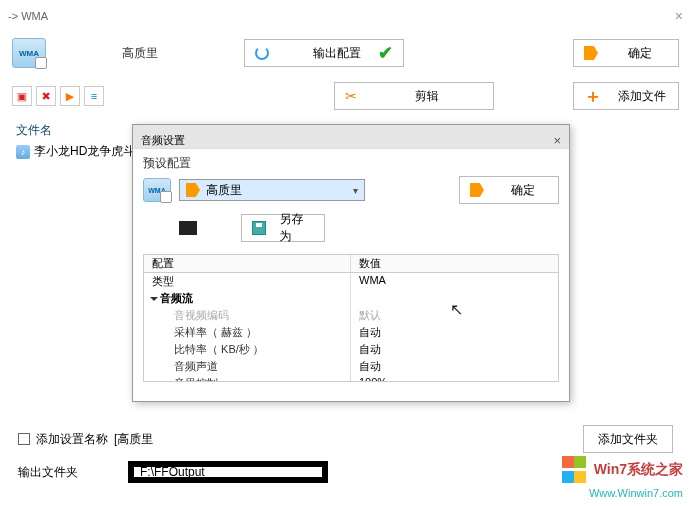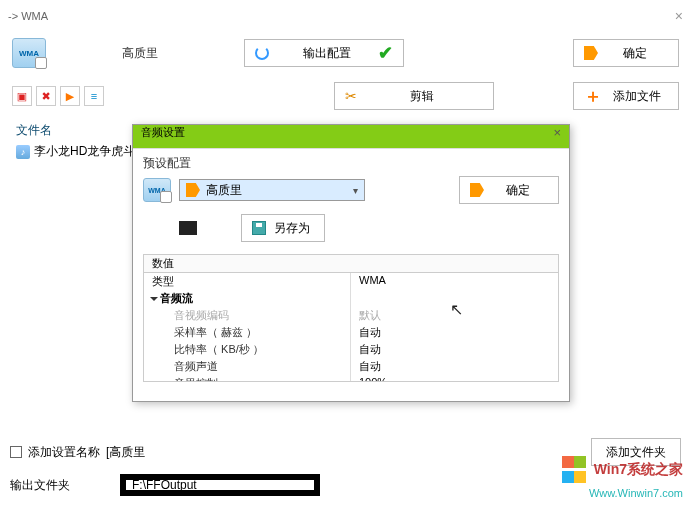--- a/index.html
+++ b/index.html
@@ -8,21 +8,21 @@
 
 .titlebar { height: 24px; display: flex; align-items: center; padding: 16px 8px; color: #666; font-size: 11px; }
 .titlebar .close { margin-left: auto; color: #999; cursor: pointer; font-size: 14px; }
 
 
 .row1 { display: flex; align-items: center; padding: 6px 12px; gap: 6px; }
 .wma-badge { width: 34px; height: 30px; background: linear-gradient(#d0e8f8,#a0d0f0); border: 1px solid #88b8d8; border-radius: 3px; display: flex; align-items: center; justify-content: center; font-size: 8px; color: #0066aa; font-weight: bold; position: relative; }
 .wma-badge::after { content:''; position:absolute; bottom:-2px; right:-2px; width:10px; height:10px; border:1px solid #999; background:#fff; border-radius:2px; }
 
 .quality-label { margin-left: 70px; color: #333; }
-.btn { border: 1px solid #bbb; background: #fff; height: 28px; display: inline-flex; align-items: center; justify-content: center; padding: 0 10px; cursor: pointer; gap: 4px; }
+.btn { border: 1px solid #bbb; background: #fff; height: 28px; display: inline-flex; align-items: center; justify-content: center; padding: 0 10px; cursor: pointer; gap: 14px; }
 .btn.output { width: 160px; margin-left: 80px; }
 .btn.ok { width: 106px; margin-left: auto; }
 .btn.addfile { width: 106px; }
 .check { color: #2a2; font-size: 18px; font-weight: bold; margin-left:auto; }
 .orange-arrow { width: 14px; height: 14px; background: #f90; clip-path: polygon(0 0,70% 0,100% 50%,70% 100%,0 100%); }
 .plus-orange { color: #f70; font-size: 18px; font-weight: bold; }
 
 
 .row2 { display: flex; align-items: center; padding: 4px 12px; gap: 4px; margin-top: 4px; }
 .mini { width: 20px; height: 20px; border: 1px solid #ccc; display: flex; align-items: center; justify-content: center; font-size: 11px; cursor: pointer; background:#fff; }
@@ -32,36 +32,36 @@
 .btn.edit { width: 160px; margin-left: 226px; }
 .scissors { color: #d80; font-size: 14px; }
 
 
 .filelist { margin: 6px 12px 0; }
 .filelist-header { font-size: 12px; color: #0c4a6e; padding: 2px 4px; }
 .filerow { display: flex; align-items: center; padding: 2px 4px; }
 .fileicon { width: 14px; height: 14px; background: linear-gradient(#9cf,#6ad); border-radius: 2px; margin-right: 4px; display:flex; align-items:center; justify-content:center; font-size:9px; color:#fff; }
 
 
-.bottom { position: absolute; bottom: 0; left: 0; right: 0; padding: 6px 10px; }
+.bottom { position: absolute; bottom: 13px; left: 0; right: 0; padding: 6px 18px; }
 .bottom-row { display: flex; align-items: center; padding: 4px 0; gap: 6px; }
 .checkbox { width: 12px; height: 12px; border: 1px solid #666; display:inline-block; }
 .textinput { border: 6px solid #000000; height: 22px; padding: 0 6px; font-size: 12px; flex: 0 0 auto; }
 
 
 .watermark { position: absolute; right: 8px; bottom: 6px; opacity: .85; text-align: right; }
 .watermark .t { color: #b91c1c; font-weight: bold; font-size: 14px; }
 .watermark .s { color: #0aa; font-size: 11px; }
 .winlogo { display:inline-block; width:30px; height:30px; vertical-align:middle; margin-right:4px; }
 .winlogo span { display:inline-block; width:12px; height:12px; }
 .winlogo .r{background:#f25022;} .winlogo .g{background:#7fba00;} .winlogo .b{background:#00a4ef;} .winlogo .y{background:#ffb900;}
 
 
 .modal { position: absolute; left: 132px; top: 124px; width: 438px; height: 278px; background: #fff; border: 1px solid #999; box-shadow: 2px 2px 8px rgba(0,0,0,.25); }
-.modal-title { height: 24px; background: #84cc16; display: flex; align-items: flex-start; padding: 0 8px; font-size: 11px; border-bottom: 1px solid #ddd; }
+.modal-title { height: 24px; background: #e5e5e5; display: flex; align-items: flex-end; padding: 0 8px; font-size: 11px; border-bottom: 1px solid #ddd; }
 .modal-title .close { margin-left: auto; cursor: pointer; color: #555; font-size: 13px; }
 .modal-body { padding: 6px 10px; }
 .preset-label { color: #333; margin-bottom: 4px; display: inline-block; }
 .preset-row { display: flex; align-items: center; gap: 8px; }
 .wma-badge.sm { width: 28px; height: 24px; font-size: 7px; }
 .select { border: 1px solid #999; width: 186px; height: 22px; display: flex; align-items: center; padding: 0 6px; background: #d9ecff; }
 .select .arrow { margin-left: auto; color: #555; font-size: 10px; }
 .darkbox { width: 18px; height: 14px; background: #222; margin-left: 36px; }
 .btn.saveas { width: 84px; margin-left: 36px; }
 .floppy { width: 14px; height: 14px; background: #4aa; border: 1px solid #288; position: relative; }
@@ -170,20 +170,21 @@
     <div class="preset-row" style="margin-top:10px">
       <span class="darkbox"></span>
       <div class="btn saveas">
         <span class="floppy"></span>
         <span style="margin:0 auto">另存为</span>
       </div>
     </div>
 
     <div class="grid">
       <div class="grow ghead">
+        <div class="gcell-l">配置</div>
         <div class="gcell-r">数值</div>
       </div>
       <div id="grid-rows">
           <div class="grow">
             <div class="gcell-l ">类型</div>
             <div class="gcell-r ">WMA</div>
           </div>
           <div class="grow">
             <div class="gcell-l bold"><span class="tri"></span>音频流</div>
             <div class="gcell-r "></div>

